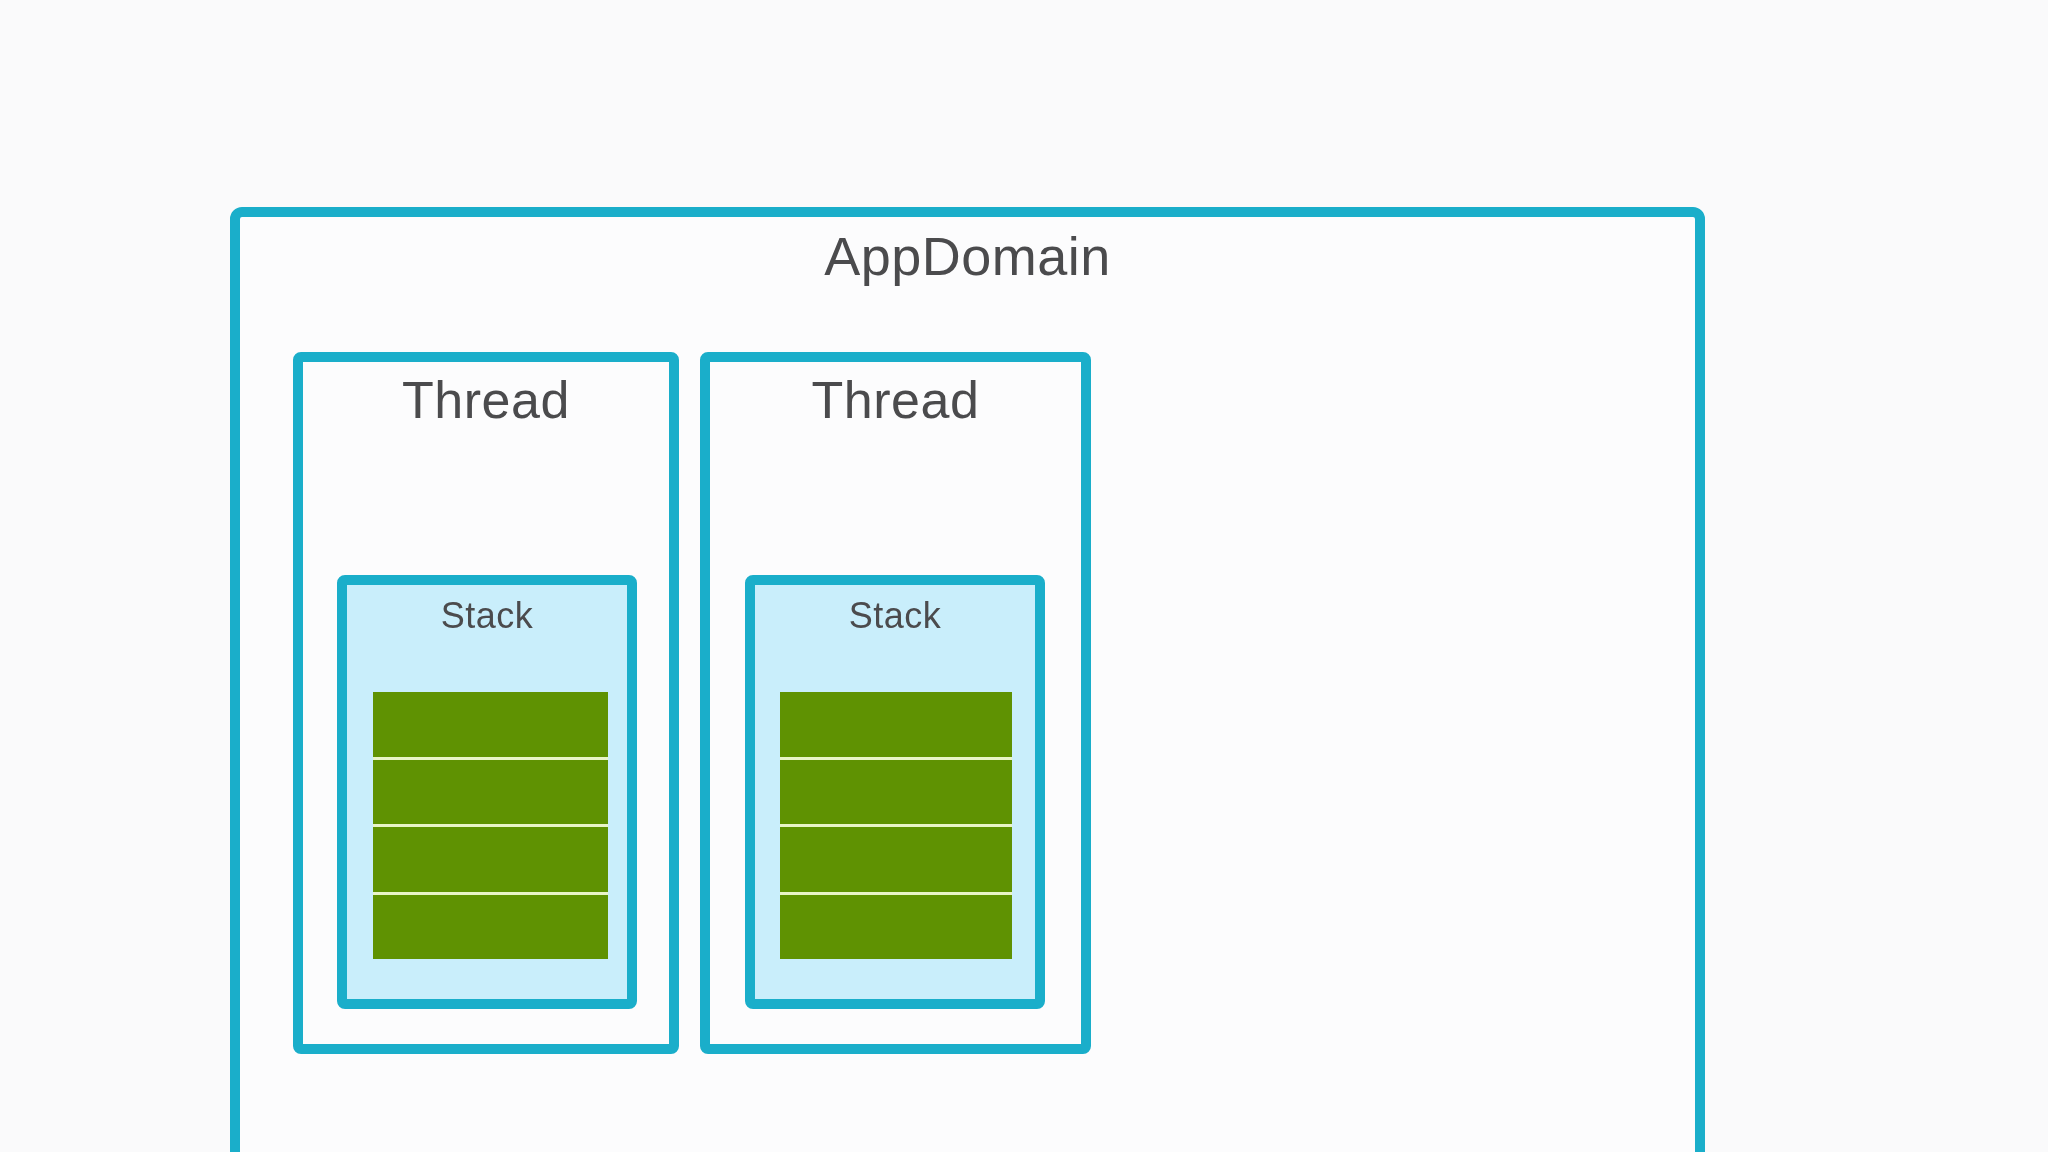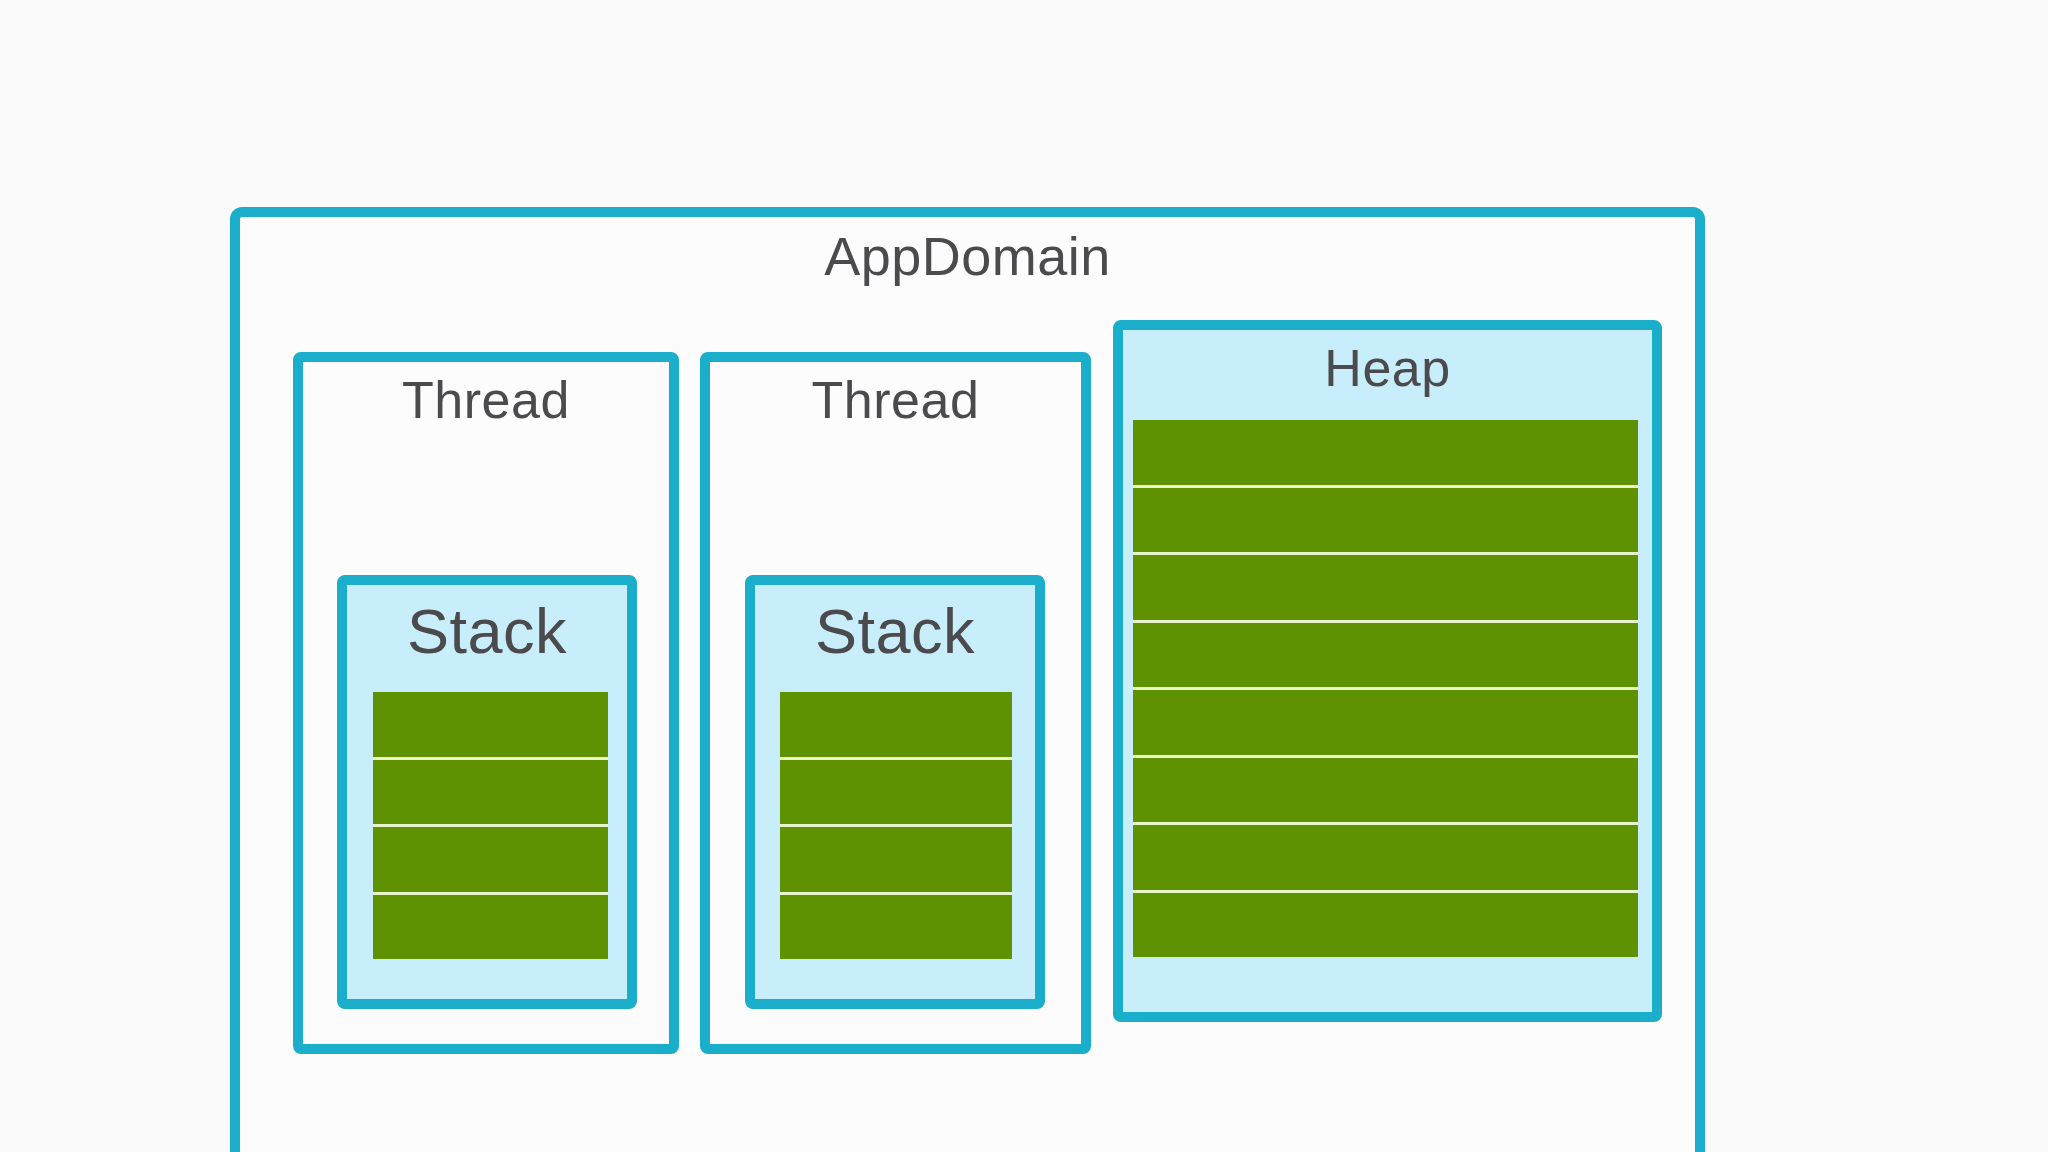--- a/index.html
+++ b/index.html
@@ -45,21 +45,21 @@
   .thread > .box-title { padding-top: 8px; font-size: 52px; }
 
   
   .stack {
     left: 34px; top: 213px;
     width: 300px; height: 434px;
     border-radius: 8px;
     background: var(--light-blue-fill, #C9EEFB);
   }
   #thread2 .stack { left: 35px; }
-  .stack > .box-title { padding-top: 10px; font-size: 63px; }
+  .stack > .box-title { padding-top: 10px; font-size: 36px; }
 
   
   #heap {
     left: 873px; top: 103px;
     width: 549px; height: 702px;
     border-radius: 8px;
     background: var(--light-blue-fill, #C9EEFB);
   }
   #heap > .box-title { padding-top: 8px; font-size: 52px; }
 
@@ -105,28 +105,15 @@
         <div class="box-title">Stack</div>
         <div class="bars">
             <div class="bar"></div>
             <div class="bar"></div>
             <div class="bar"></div>
             <div class="bar"></div>
           </div>
       </div>
     </div>
 
-    <div class="box" id="heap">
-      <div class="box-title">Heap</div>
-      <div class="bars">
-          <div class="bar"></div>
-          <div class="bar"></div>
-          <div class="bar"></div>
-          <div class="bar"></div>
-          <div class="bar"></div>
-          <div class="bar"></div>
-          <div class="bar"></div>
-          <div class="bar"></div>
-        </div>
-    </div>
 
   </div>
 </div>
 
 </body></html>

